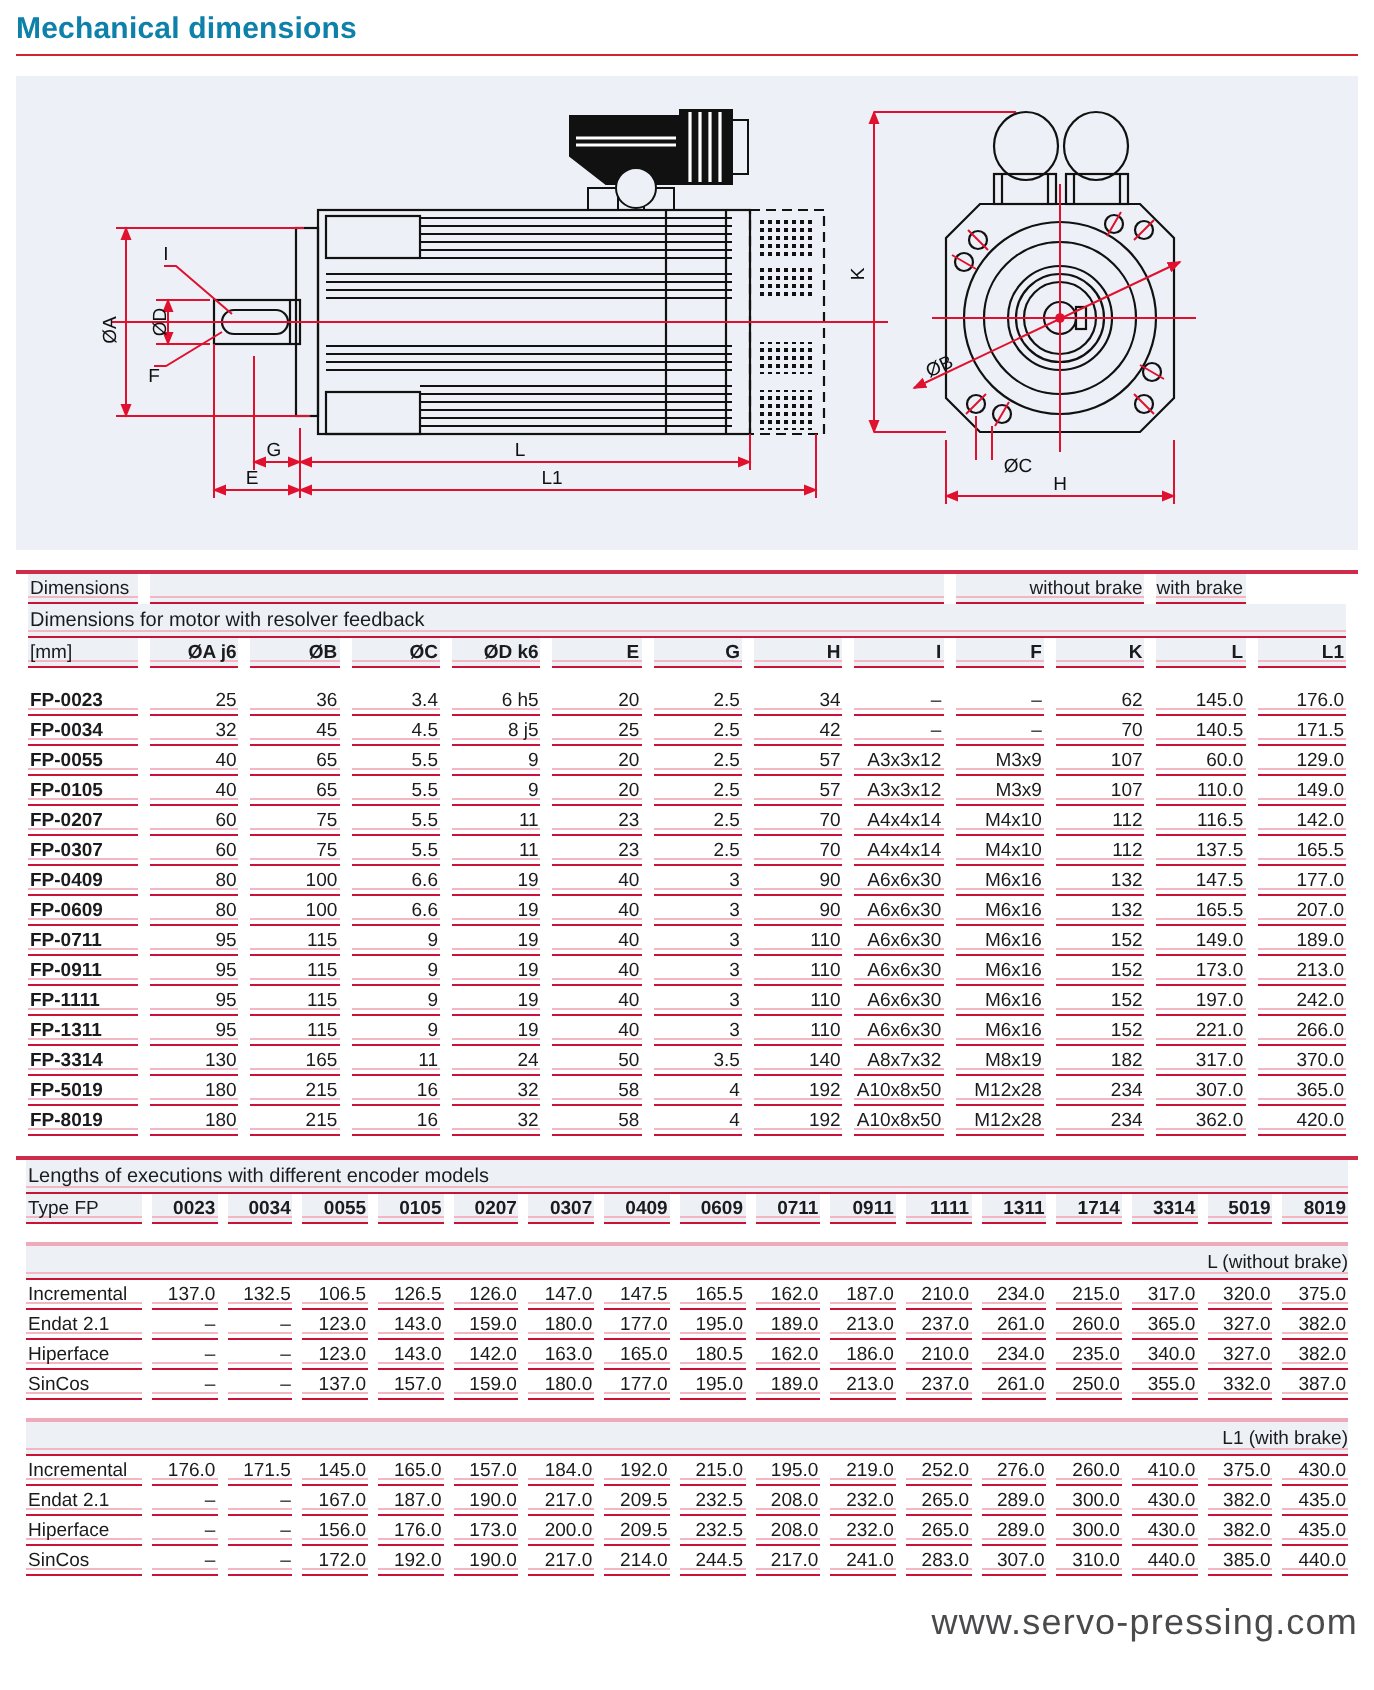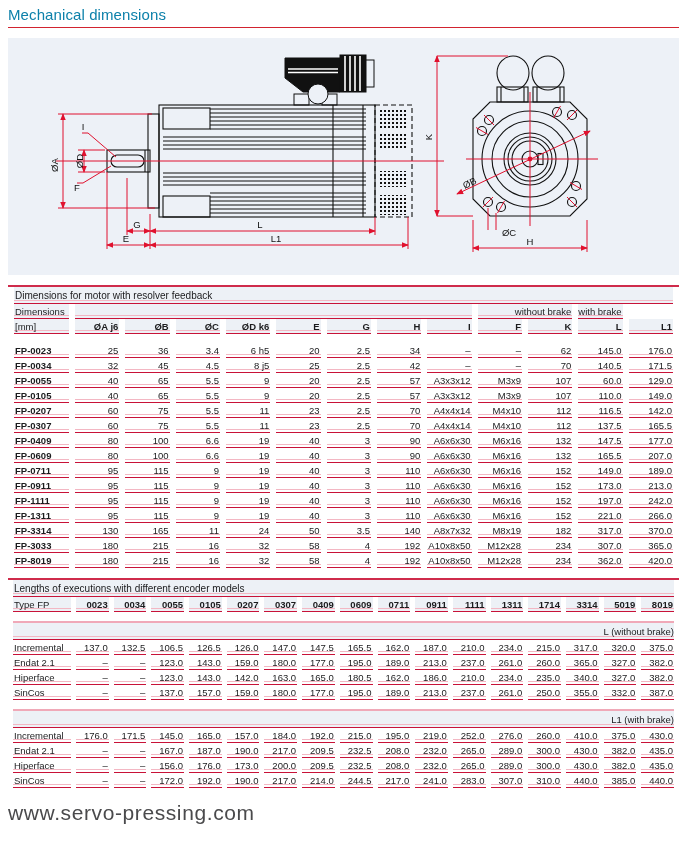--- a/index.html
+++ b/index.html
@@ -4,21 +4,21 @@
 <style>
   * { margin:0; padding:0; box-sizing:border-box; }
   html,body { background:#fff; }
   body {
     width:687px; height:845px; overflow:hidden;
     font-family:"Liberation Sans","DejaVu Sans",sans-serif;
     color:#1b1b1d;
   }
   .page { padding:6px 8px 0 8px; }
 
-  .page-title { color:#0d81aa; font-size:15px; font-weight:normal; letter-spacing:0.1px; }
+  .page-title { color:#0d81aa; font-size:15px; font-weight:bold; letter-spacing:0.1px; }
   .title-rule { height:0; border-top:1.5px solid #d2232f; margin-top:4px; }
 
   .drawing-panel { margin-top:10px; background:#edf1f7; height:237px; }
 
   table.dtable {
     width:100%; table-layout:fixed;
     border-collapse:separate; border-spacing:6px 0;
     border-top:2px solid #cf2b4b;
     margin-top:10px;
   }
@@ -31,21 +31,21 @@
     border-bottom:1px solid #c81238;
     background-image:linear-gradient(#f3b7c3,#f3b7c3);
     background-repeat:no-repeat; background-size:100% 1px;
     background-position:0 calc(100% - 2px);
   }
   tr.band td { background-color:#edf1f6; }
   tr.title-row td { text-align:left; font-size:10px; padding:3px 0 2px 1px; }
   tr.spacer td { border:none !important; background:none !important; background-image:none !important; height:9px; padding:0; }
   tr.section td { border-top:2px solid #f0a9b8; text-align:right; padding:3px 0 2px 1px; }
 
-  .footer { margin-top:13px; text-align:left; font-size:21px; color:#4a4a4c; letter-spacing:0.6px; }
+  .footer { margin-top:13px; text-align:right; font-size:18px; color:#4a4a4c; letter-spacing:0.6px; }
 
   svg text { font-family:"Liberation Sans","DejaVu Sans",sans-serif; font-size:9.5px; fill:#111; }
 </style>
 </head>
 <body>
 
 <div class="page">
 
   <div class="page-title">Mechanical dimensions</div>
   <div class="title-rule"></div>
@@ -184,28 +184,28 @@
         <col>
         <col>
         <col>
         <col>
         <col>
         <col>
         <col>
         <col>
     </colgroup>
     <tbody>
-      <tr class="band title-row">
-        <td colspan="13" class="ln">Dimensions for motor with resolver feedback</td>
-      </tr>
       <tr class="band">
         <td class="ln label">Dimensions</td>
         <td colspan="8" class="ln"></td>
         <td colspan="2" class="ln">without brake</td>
         <td class="ln">with brake</td>
+      </tr>
+      <tr class="band title-row">
+        <td colspan="13" class="ln">Dimensions for motor with resolver feedback</td>
       </tr>
       <tr class="band" id="t1-cols">
         <td class="ln label">[mm]</td>
       <td class="ln colhead">ØA j6</td>
           <td class="ln colhead">ØB</td>
           <td class="ln colhead">ØC</td>
           <td class="ln colhead">ØD k6</td>
           <td class="ln colhead">E</td>
           <td class="ln colhead">G</td>
           <td class="ln colhead">H</td>
@@ -409,21 +409,21 @@
           <td class="ln num">50</td>
           <td class="ln num">3.5</td>
           <td class="ln num">140</td>
           <td class="ln num">A8x7x32</td>
           <td class="ln num">M8x19</td>
           <td class="ln num">182</td>
           <td class="ln num">317.0</td>
           <td class="ln num">370.0</td>
         </tr>
         <tr>
-          <td class="ln label model">FP-3033</td>
+          <td class="ln label model">FP-5019</td>
           <td class="ln num">180</td>
           <td class="ln num">215</td>
           <td class="ln num">16</td>
           <td class="ln num">32</td>
           <td class="ln num">58</td>
           <td class="ln num">4</td>
           <td class="ln num">192</td>
           <td class="ln num">A10x8x50</td>
           <td class="ln num">M12x28</td>
           <td class="ln num">234</td>

